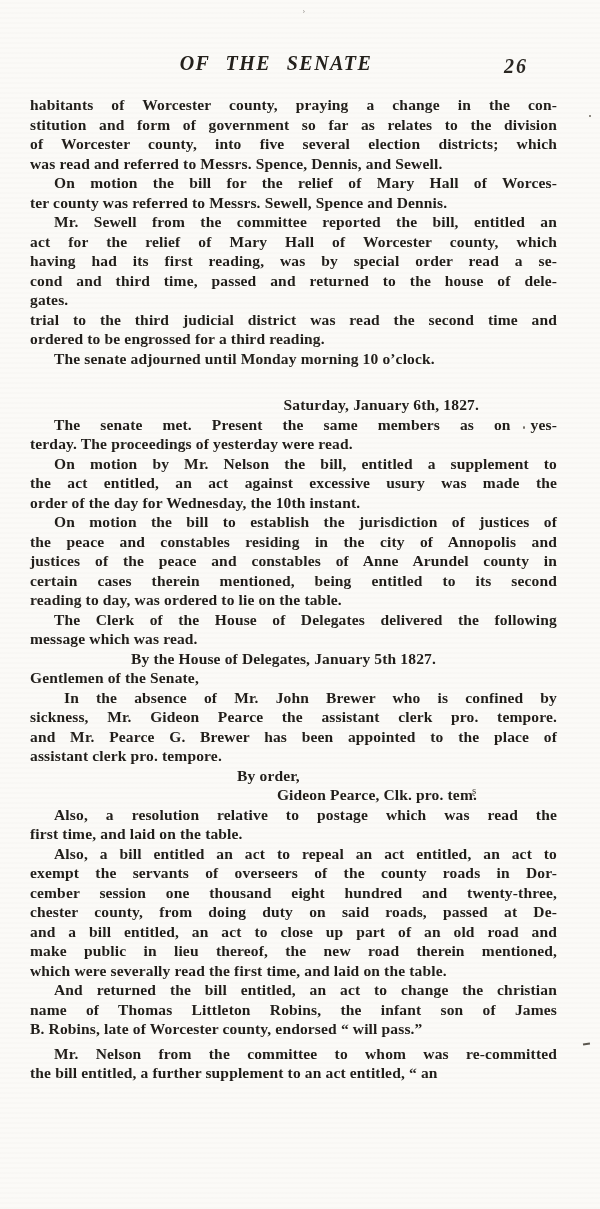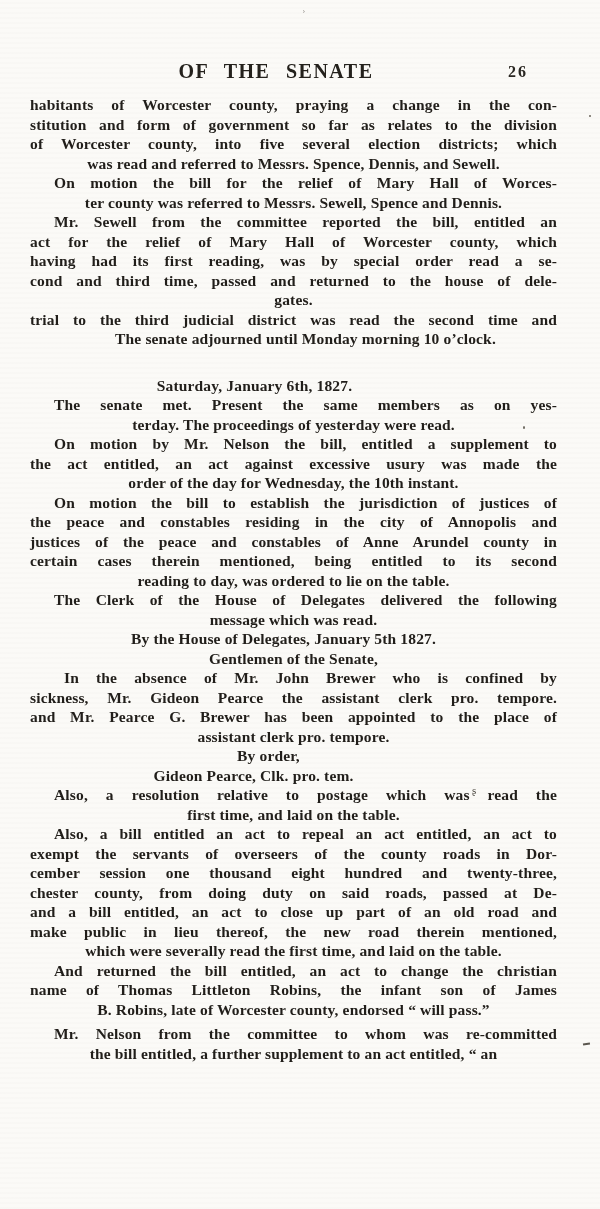--- a/index.html
+++ b/index.html
@@ -9,37 +9,37 @@
     font-family:"Liberation Serif","DejaVu Serif",serif;
     overflow:hidden;
   }
   .page{
     position:relative;width:600px;height:1209px;
     background:
       repeating-linear-gradient(0deg, rgba(90,85,75,0.015) 0 2px, rgba(0,0,0,0) 2px 5px),
       #fbfaf7;
     color:#201d19;
   }
-  .header{position:absolute;top:60px;left:0;width:100%;height:24px;}
+  .header{position:absolute;top:52px;left:0;width:100%;height:24px;font-style:italic;}
   .title{
     position:absolute;left:calc(50% - 24px);transform:translateX(-50%);
     font-size:20px;font-weight:700;letter-spacing:1.5px;word-spacing:9px;
     white-space:nowrap;color:#24211c;
   }
   .pagenum{
     position:absolute;right:72px;top:3px;
-    font-size:16px;font-weight:700;letter-spacing:2px;color:#2a2722;text-align:center;
+    font-size:20px;font-weight:700;letter-spacing:2px;color:#2a2722;text-align:center;
   }
   .text-column{
     position:absolute;left:30px;right:43px;top:95px;
     font-size:15.5px;line-height:19.5px;font-weight:700;
     letter-spacing:0.15px;color:#211e1a;
   }
   .block{margin:0;padding:0;}
-  .line{min-height:19.5px;text-align:center;}
+  .line{min-height:19.5px;}
   .line.j{text-align:justify;text-align-last:justify;}
   .block.date{text-align:right;padding-right:78px;}
   .block.center-right{text-align:center;padding-right:20px;}
   .block.center{text-align:center;padding-right:50px;}
   .block.right-offset{text-align:right;padding-right:80px;}
   .artifact{position:absolute;color:#4a463f;pointer-events:none;}
   .speck{background:#6b665d;border-radius:50%;}
 </style>
 </head>
 <body>
@@ -64,20 +64,21 @@
       </div>
       <div class="block">
         <div class="line j" style="text-indent: 24px;">Mr. Sewell from the committee reported the bill, entitled an</div>
         <div class="line j">act for the relief of Mary Hall of Worcester county, which</div>
         <div class="line j">having had its first reading, was by special order read a se-</div>
         <div class="line j">cond and third time, passed and returned to the house of dele-</div>
         <div class="line">gates.</div>
       </div>
       <div class="block">
         <div class="line j">trial to the third judicial district was read the second time and</div>
+        <div class="line">ordered to be engrossed for a third reading.</div>
       </div>
       <div class="block">
         <div class="line" style="text-indent: 24px;">The senate adjourned until Monday morning 10 o’clock.</div>
       </div>
       <div class="block date" style="margin-top: 27px;">
         <div class="line">Saturday, January 6th, 1827.</div>
       </div>
       <div class="block">
         <div class="line j" style="text-indent: 24px;">The senate met.  Present the same members as on yes-</div>
         <div class="line">terday.  The proceedings of yesterday were read.</div>

